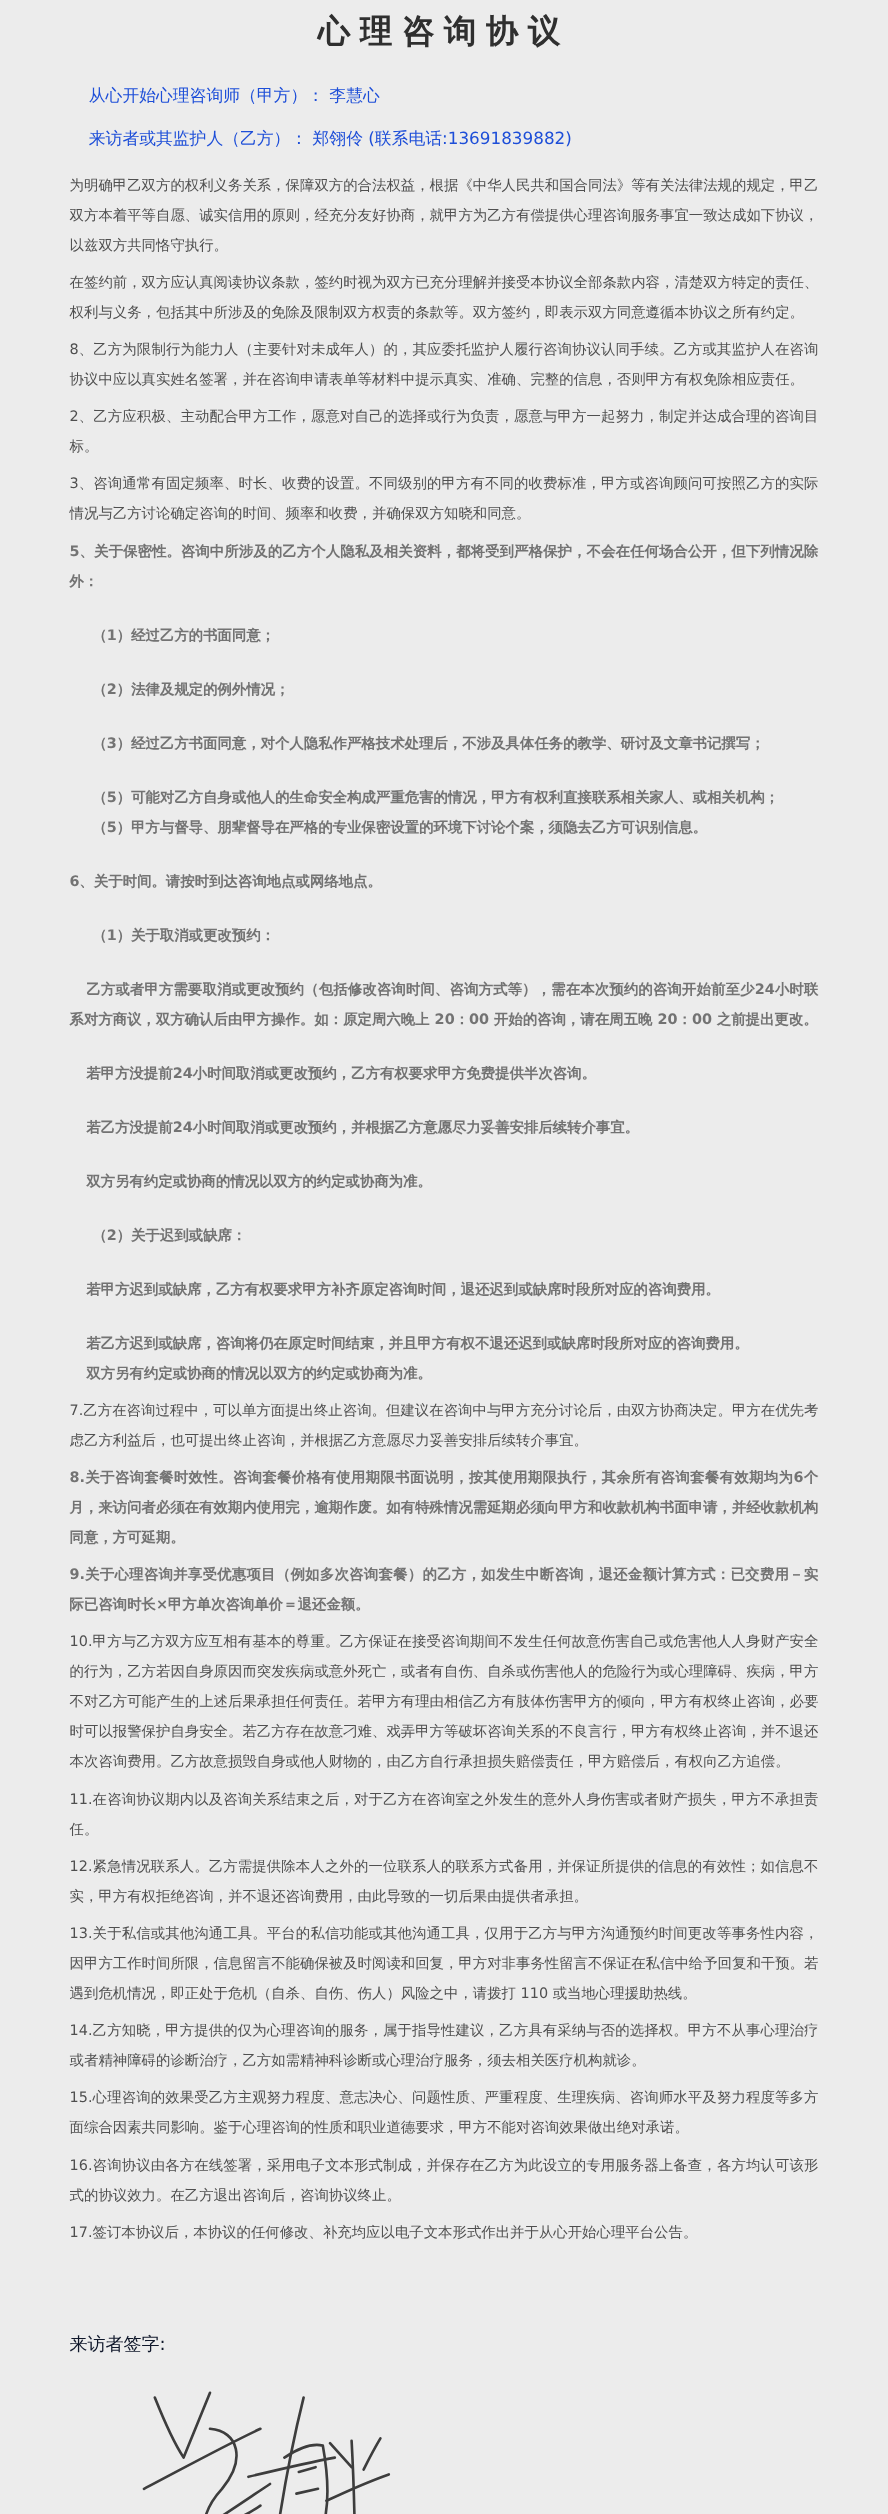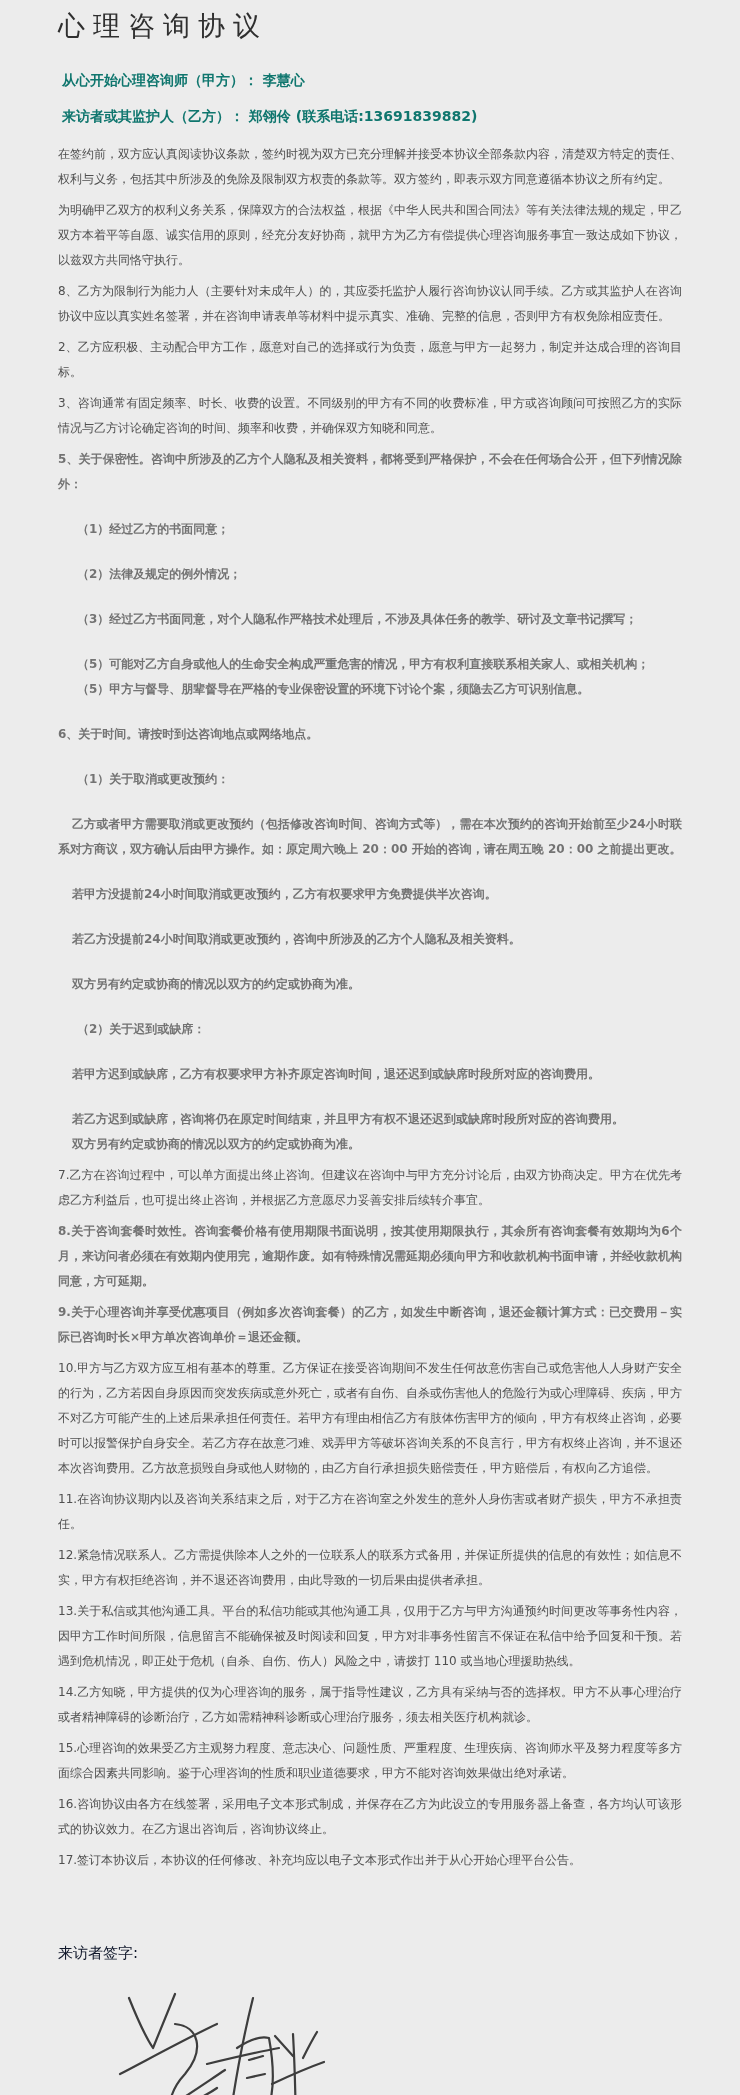--- a/index.html
+++ b/index.html
@@ -4,27 +4,27 @@
 <style>
   html,body{margin:0;padding:0;}
   body{
     width:740px;height:2095px;overflow:hidden;
     background:#ececec;
     font-family:"DejaVu Sans","Liberation Sans",sans-serif;
     color:#4f4f4f;
   }
   .doc{padding:6px 58px 0 58px;}
   .title{
-    font-size:27px;font-weight:400;letter-spacing:8px;
-    text-align:left;color:#2f2f2f;
+    font-size:27px;font-weight:700;letter-spacing:8px;
+    text-align:center;color:#2f2f2f;
     margin:2px 0 26px 0;
   }
   .party{
-    font-size:14px;font-weight:bold;color:#0f766e;
-    line-height:20px;margin:0 0 16px 4px;
+    font-size:14px;font-weight:normal;color:#1d4ed8;
+    line-height:20px;margin:0 0 16px 16px;
   }
   .blk{
     font-size:12px;line-height:25px;
     margin:0 0 6px 0;color:#4f4f4f;
     text-align:justify;
   }
   .blk.tight{margin-bottom:0;margin-top:20px;}
   .blk.bold{font-weight:bold;color:#737373;}
   .blk.ind{margin-left:19px;}
   .blk.hang{text-indent:14px;}
@@ -50,36 +50,36 @@
 <body>
 
 <div class="doc">
 
   <div class="title">心理咨询协议</div>
 
   <div class="party">从心开始心理咨询师（甲方）： 李慧心</div>
   <div class="party">来访者或其监护人（乙方）： 郑翎伶 (联系电话:13691839882)</div>
 
   <div id="blocks">
+      <div class="blk">为明确甲乙双方的权利义务关系，保障双方的合法权益，根据《中华人民共和国合同法》等有关法律法规的规定，甲乙双方本着平等自愿、诚实信用的原则，经充分友好协商，就甲方为乙方有偿提供心理咨询服务事宜一致达成如下协议，以兹双方共同恪守执行。</div>
       <div class="blk">在签约前，双方应认真阅读协议条款，签约时视为双方已充分理解并接受本协议全部条款内容，清楚双方特定的责任、权利与义务，包括其中所涉及的免除及限制双方权责的条款等。双方签约，即表示双方同意遵循本协议之所有约定。</div>
-      <div class="blk">为明确甲乙双方的权利义务关系，保障双方的合法权益，根据《中华人民共和国合同法》等有关法律法规的规定，甲乙双方本着平等自愿、诚实信用的原则，经充分友好协商，就甲方为乙方有偿提供心理咨询服务事宜一致达成如下协议，以兹双方共同恪守执行。</div>
       <div class="blk">8、乙方为限制行为能力人（主要针对未成年人）的，其应委托监护人履行咨询协议认同手续。乙方或其监护人在咨询协议中应以真实姓名签署，并在咨询申请表单等材料中提示真实、准确、完整的信息，否则甲方有权免除相应责任。</div>
       <div class="blk">2、乙方应积极、主动配合甲方工作，愿意对自己的选择或行为负责，愿意与甲方一起努力，制定并达成合理的咨询目标。</div>
       <div class="blk">3、咨询通常有固定频率、时长、收费的设置。不同级别的甲方有不同的收费标准，甲方或咨询顾问可按照乙方的实际情况与乙方讨论确定咨询的时间、频率和收费，并确保双方知晓和同意。</div>
       <div class="blk bold">5、关于保密性。咨询中所涉及的乙方个人隐私及相关资料，都将受到严格保护，不会在任何场合公开，但下列情况除外：</div>
       <div class="blk bold ind tight">（1）经过乙方的书面同意；</div>
       <div class="blk bold ind tight">（2）法律及规定的例外情况；</div>
       <div class="blk bold ind tight">（3）经过乙方书面同意，对个人隐私作严格技术处理后，不涉及具体任务的教学、研讨及文章书记撰写；</div>
       <div class="blk bold ind tight">（5）可能对乙方自身或他人的生命安全构成严重危害的情况，甲方有权利直接联系相关家人、或相关机构；</div>
       <div class="blk bold ind">（5）甲方与督导、朋辈督导在严格的专业保密设置的环境下讨论个案，须隐去乙方可识别信息。</div>
       <div class="blk bold tight">6、关于时间。请按时到达咨询地点或网络地点。</div>
       <div class="blk bold ind tight">（1）关于取消或更改预约：</div>
       <div class="blk bold hang tight">乙方或者甲方需要取消或更改预约（包括修改咨询时间、咨询方式等），需在本次预约的咨询开始前至少24小时联系对方商议，双方确认后由甲方操作。如：原定周六晚上 20：00 开始的咨询，请在周五晚 20：00 之前提出更改。</div>
       <div class="blk bold hang tight">若甲方没提前24小时间取消或更改预约，乙方有权要求甲方免费提供半次咨询。</div>
-      <div class="blk bold hang tight">若乙方没提前24小时间取消或更改预约，咨询中所涉及的乙方个人隐私及相关资料。</div>
+      <div class="blk bold hang tight">若乙方没提前24小时间取消或更改预约，并根据乙方意愿尽力妥善安排后续转介事宜。</div>
       <div class="blk bold hang tight">双方另有约定或协商的情况以双方的约定或协商为准。</div>
       <div class="blk bold ind tight">（2）关于迟到或缺席：</div>
       <div class="blk bold hang tight">若甲方迟到或缺席，乙方有权要求甲方补齐原定咨询时间，退还迟到或缺席时段所对应的咨询费用。</div>
       <div class="blk bold hang tight">若乙方迟到或缺席，咨询将仍在原定时间结束，并且甲方有权不退还迟到或缺席时段所对应的咨询费用。</div>
       <div class="blk bold hang">双方另有约定或协商的情况以双方的约定或协商为准。</div>
       <div class="blk">7.乙方在咨询过程中，可以单方面提出终止咨询。但建议在咨询中与甲方充分讨论后，由双方协商决定。甲方在优先考虑乙方利益后，也可提出终止咨询，并根据乙方意愿尽力妥善安排后续转介事宜。</div>
       <div class="blk bold">8.关于咨询套餐时效性。咨询套餐价格有使用期限书面说明，按其使用期限执行，其余所有咨询套餐有效期均为6个月，来访问者必须在有效期内使用完，逾期作废。如有特殊情况需延期必须向甲方和收款机构书面申请，并经收款机构同意，方可延期。</div>
       <div class="blk bold">9.关于心理咨询并享受优惠项目（例如多次咨询套餐）的乙方，如发生中断咨询，退还金额计算方式：已交费用－实际已咨询时长×甲方单次咨询单价＝退还金额。</div>
       <div class="blk">10.甲方与乙方双方应互相有基本的尊重。乙方保证在接受咨询期间不发生任何故意伤害自己或危害他人人身财产安全的行为，乙方若因自身原因而突发疾病或意外死亡，或者有自伤、自杀或伤害他人的危险行为或心理障碍、疾病，甲方不对乙方可能产生的上述后果承担任何责任。若甲方有理由相信乙方有肢体伤害甲方的倾向，甲方有权终止咨询，必要时可以报警保护自身安全。若乙方存在故意刁难、戏弄甲方等破坏咨询关系的不良言行，甲方有权终止咨询，并不退还本次咨询费用。乙方故意损毁自身或他人财物的，由乙方自行承担损失赔偿责任，甲方赔偿后，有权向乙方追偿。</div>
       <div class="blk">11.在咨询协议期内以及咨询关系结束之后，对于乙方在咨询室之外发生的意外人身伤害或者财产损失，甲方不承担责任。</div>

